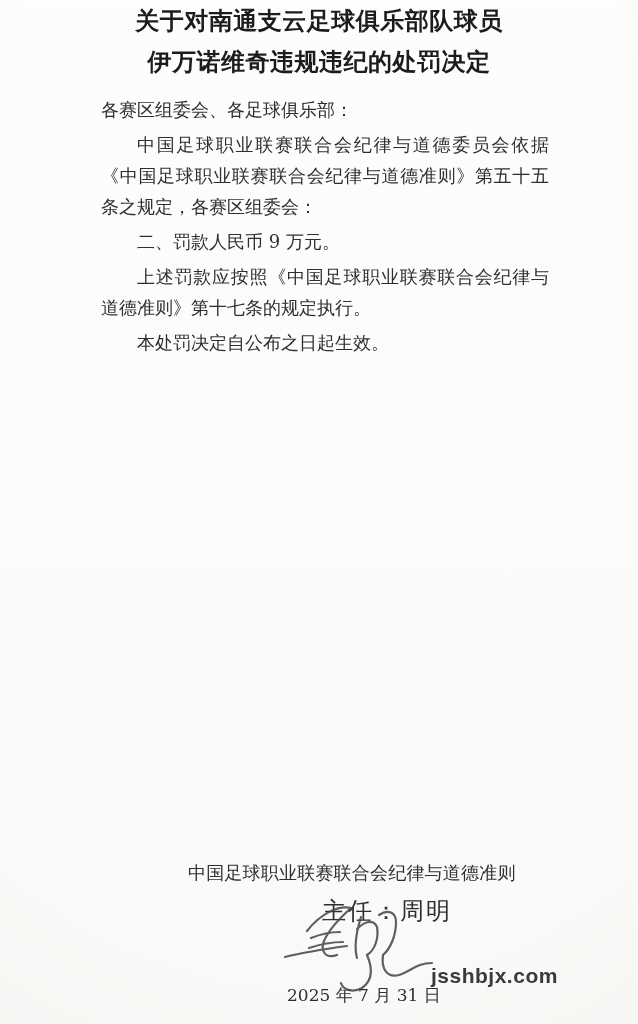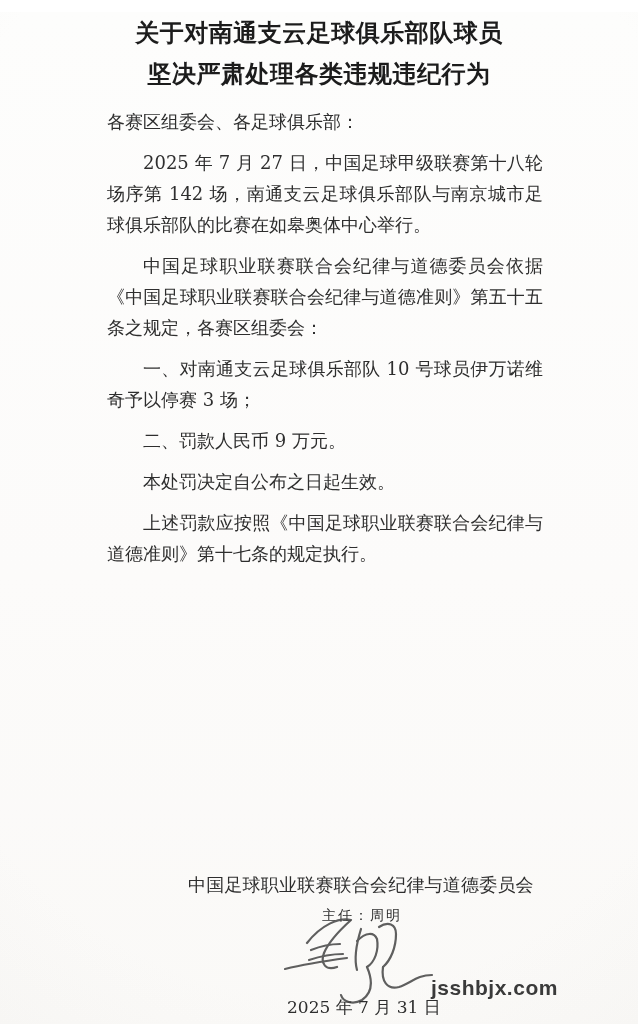--- a/index.html
+++ b/index.html
@@ -14,51 +14,51 @@
   .page {
     position: relative;
     width: 638px;
     height: 1024px;
     background:
       radial-gradient(ellipse 120% 90% at 50% 42%, rgba(255,255,255,0) 60%, rgba(210,208,204,0.18) 100%),
       linear-gradient(180deg, #fdfdfc 0%, #fcfbfa 55%, #faf9f7 100%);
     color: #2f2f2f;
   }
   .doc-title {
-    margin-top: 12px;
+    margin-top: 0;
     text-align: center;
     font-size: 24px;
     font-weight: bold;
     line-height: 41px;
     letter-spacing: 0.5px;
     color: #1c1c1c;
   }
   .content {
     margin: 12px 85px 0 97px;
     font-size: 18px;
     line-height: 31px;
     text-align: justify;
     color: #2e2e2e;
   }
-  .content p { margin: 10px; text-indent: 2em; }
+  .content p { margin: 4px; text-indent: 2em; }
   .content p.salutation { text-indent: 0; }
   .signoff-committee {
     position: absolute;
     top: 861px;
     left: 188px;
     font-size: 18px;
     letter-spacing: 0.2px;
     color: #2e2e2e;
     white-space: nowrap;
   }
   .signoff-director {
     position: absolute;
     top: 895px;
     left: 322px;
-    font-size: 14px;
+    font-size: 24px;
     letter-spacing: 2px;
     color: #2e2e2e;
     white-space: nowrap;
   }
   .signature {
     position: absolute;
     top: 901px;
     left: 277px;
     width: 166px;
     height: 96px;
@@ -84,34 +84,32 @@
     white-space: nowrap;
   }
 </style>
 </head>
 <body>
 
 <div class="page">
 
   <h1 class="doc-title">
     <span>关于对南通支云足球俱乐部队球员</span><br>
-    <span>坚决严肃处理各类违规违纪行为</span>
+    <span>伊万诺维奇违规违纪的处罚决定</span>
   </h1>
 
   <div class="content">
     <p class="salutation">各赛区组委会、各足球俱乐部：</p>
-    <p>2025 年 7 月 27 日，中国足球甲级联赛第十八轮场序第 142 场，南通支云足球俱乐部队与南京城市足球俱乐部队的比赛在如皋奥体中心举行。</p>
     <p>中国足球职业联赛联合会纪律与道德委员会依据《中国足球职业联赛联合会纪律与道德准则》第五十五条之规定，各赛区组委会：</p>
-    <p>一、对南通支云足球俱乐部队 10 号球员伊万诺维奇予以停赛 3 场；</p>
     <p>二、罚款人民币 9 万元。</p>
+    <p>上述罚款应按照《中国足球职业联赛联合会纪律与道德准则》第十七条的规定执行。</p>
     <p>本处罚决定自公布之日起生效。</p>
-    <p>上述罚款应按照《中国足球职业联赛联合会纪律与道德准则》第十七条的规定执行。</p>
   </div>
 
-  <div class="signoff-committee">中国足球职业联赛联合会纪律与道德委员会</div>
+  <div class="signoff-committee">中国足球职业联赛联合会纪律与道德准则</div>
   <div class="signoff-director">主任：周明</div>
 
   <svg class="signature" viewBox="0 0 166 96" fill="none" xmlns="http://www.w3.org/2000/svg">
     <g stroke="#4a4a4a" stroke-width="2.2" stroke-linecap="round" stroke-linejoin="round" opacity="0.88">
       <path d="M30,30 C44,12 62,4 74,7 C64,16 52,28 47,40 C43,51 49,58 60,54"></path>
       <path d="M34,37 C44,33 54,31 63,31"></path>
       <path d="M32,47 C44,43 56,41 66,41"></path>
       <path d="M8,56 C28,51 48,48 70,45"></path>
       <path d="M84,16 C79,32 77,46 80,57"></path>
       <path d="M80,28 C89,19 97,19 100,26 C102,37 98,49 90,54"></path>

